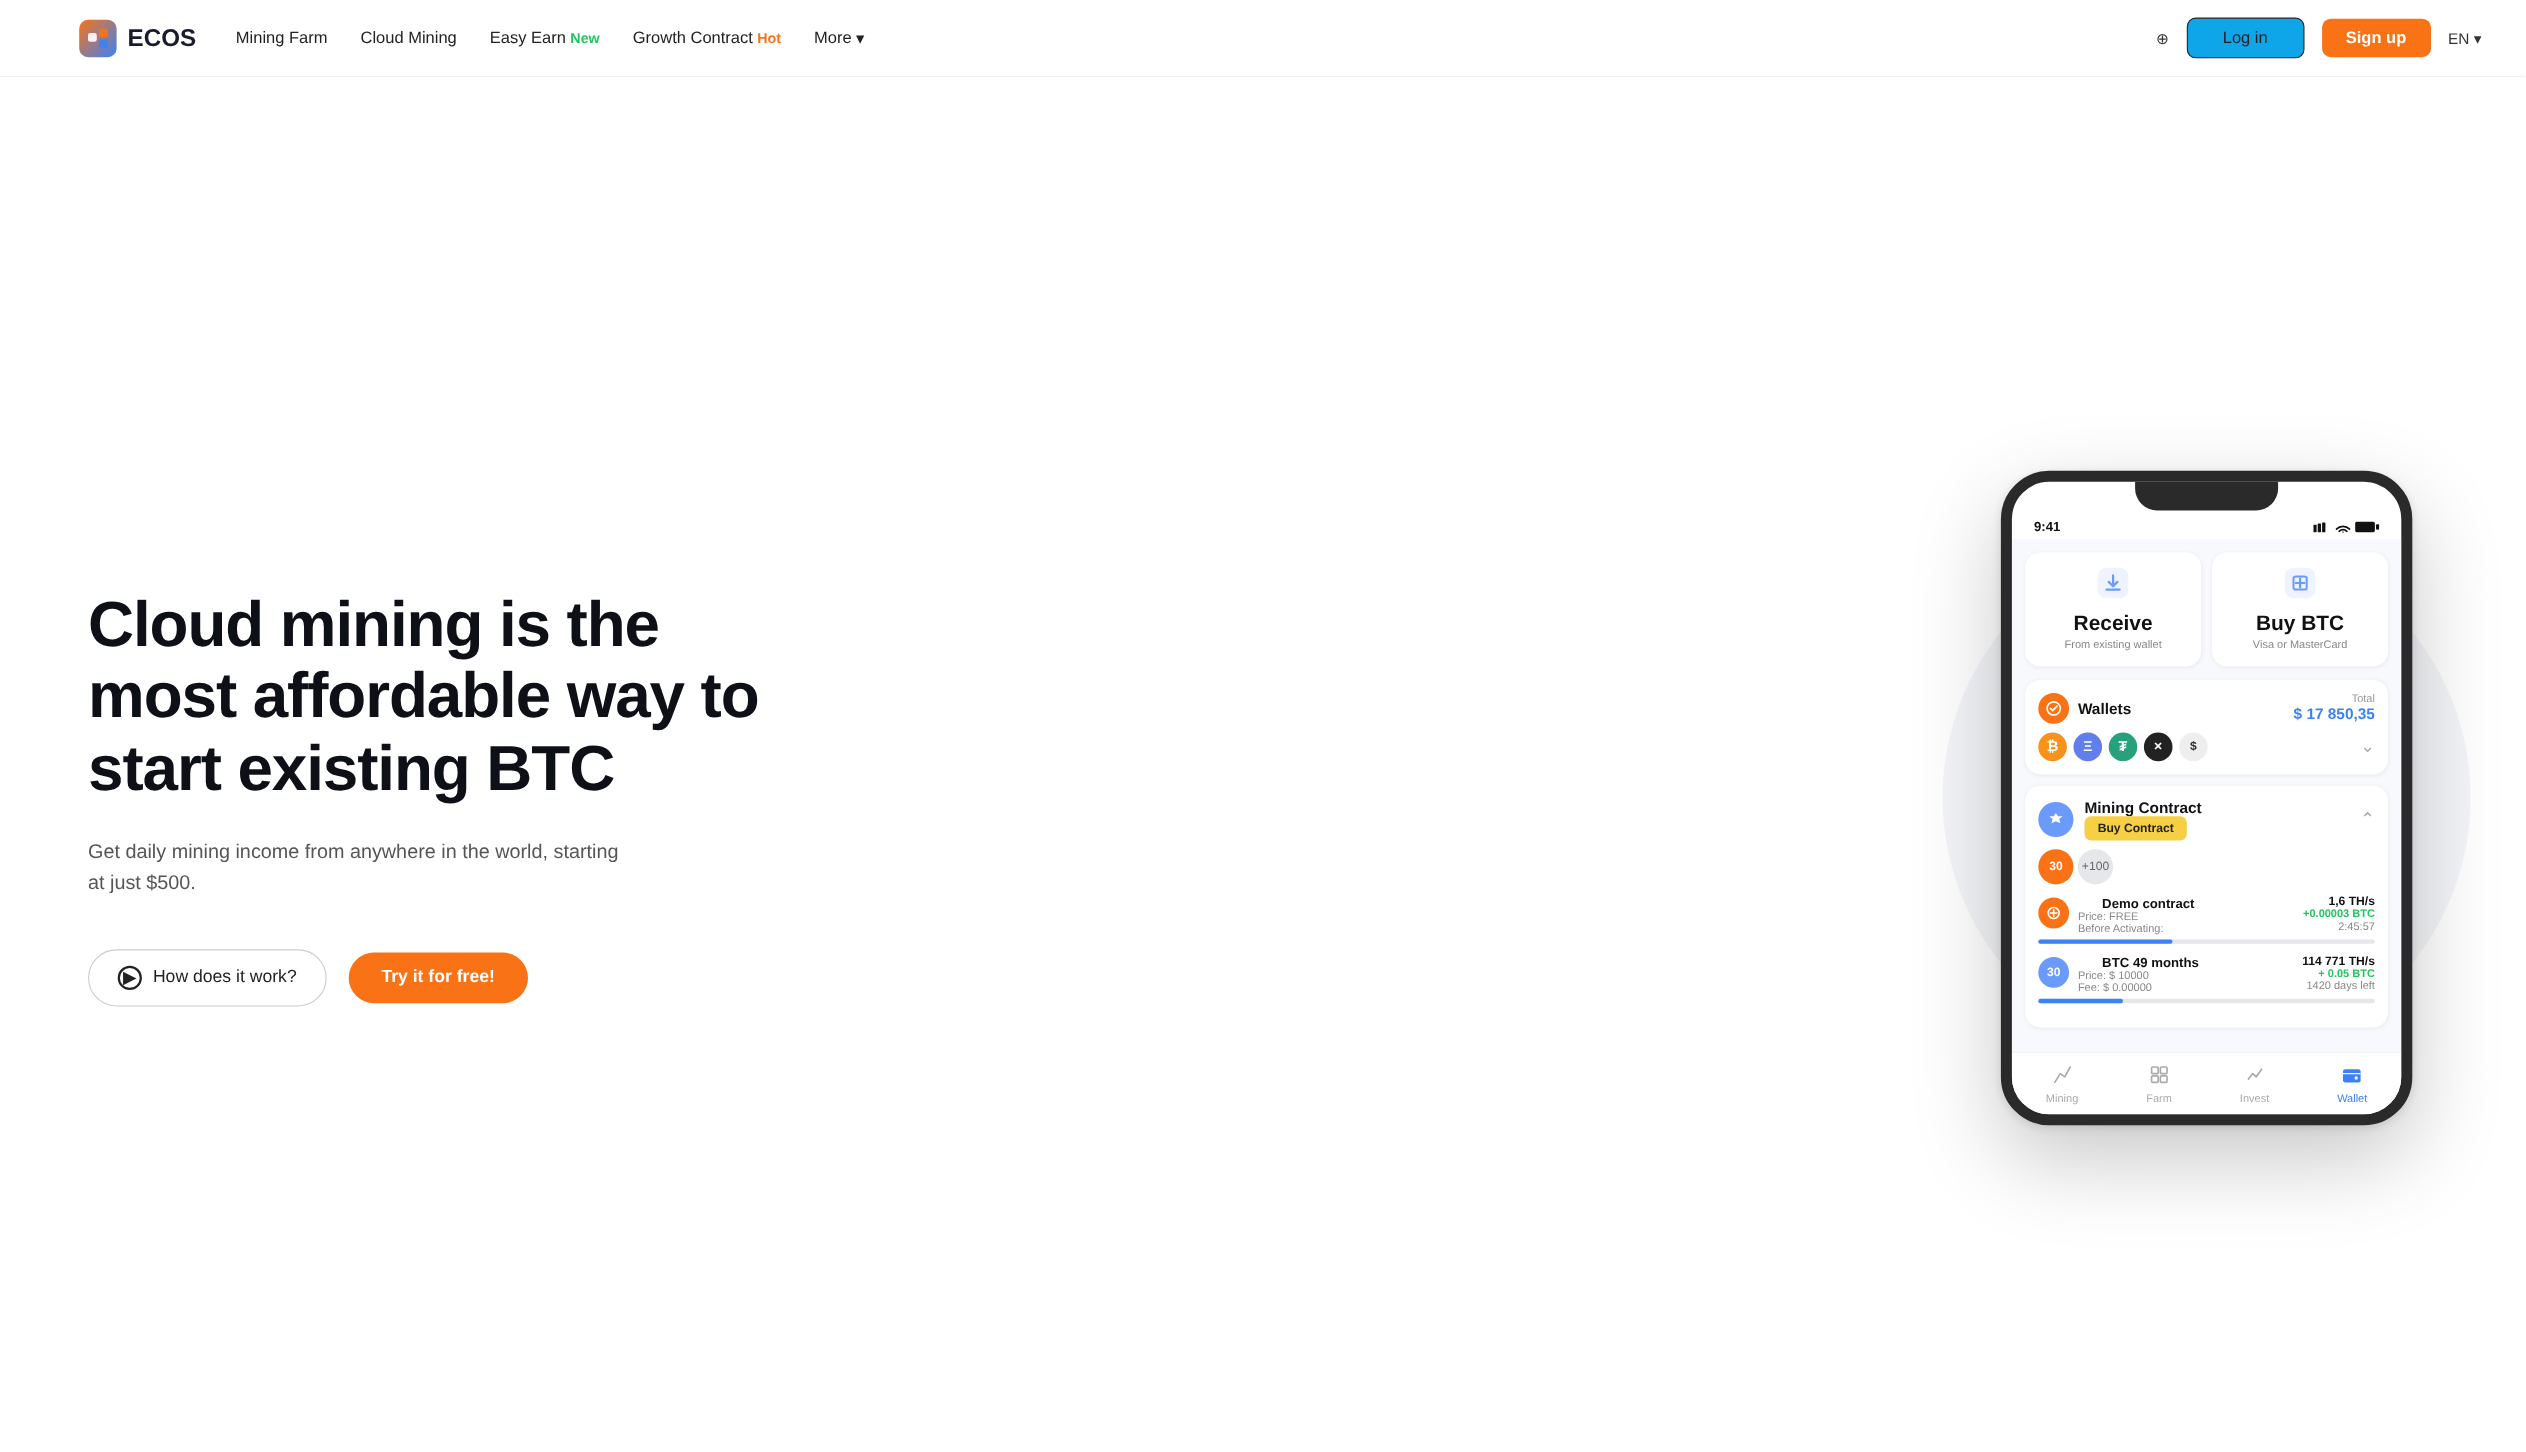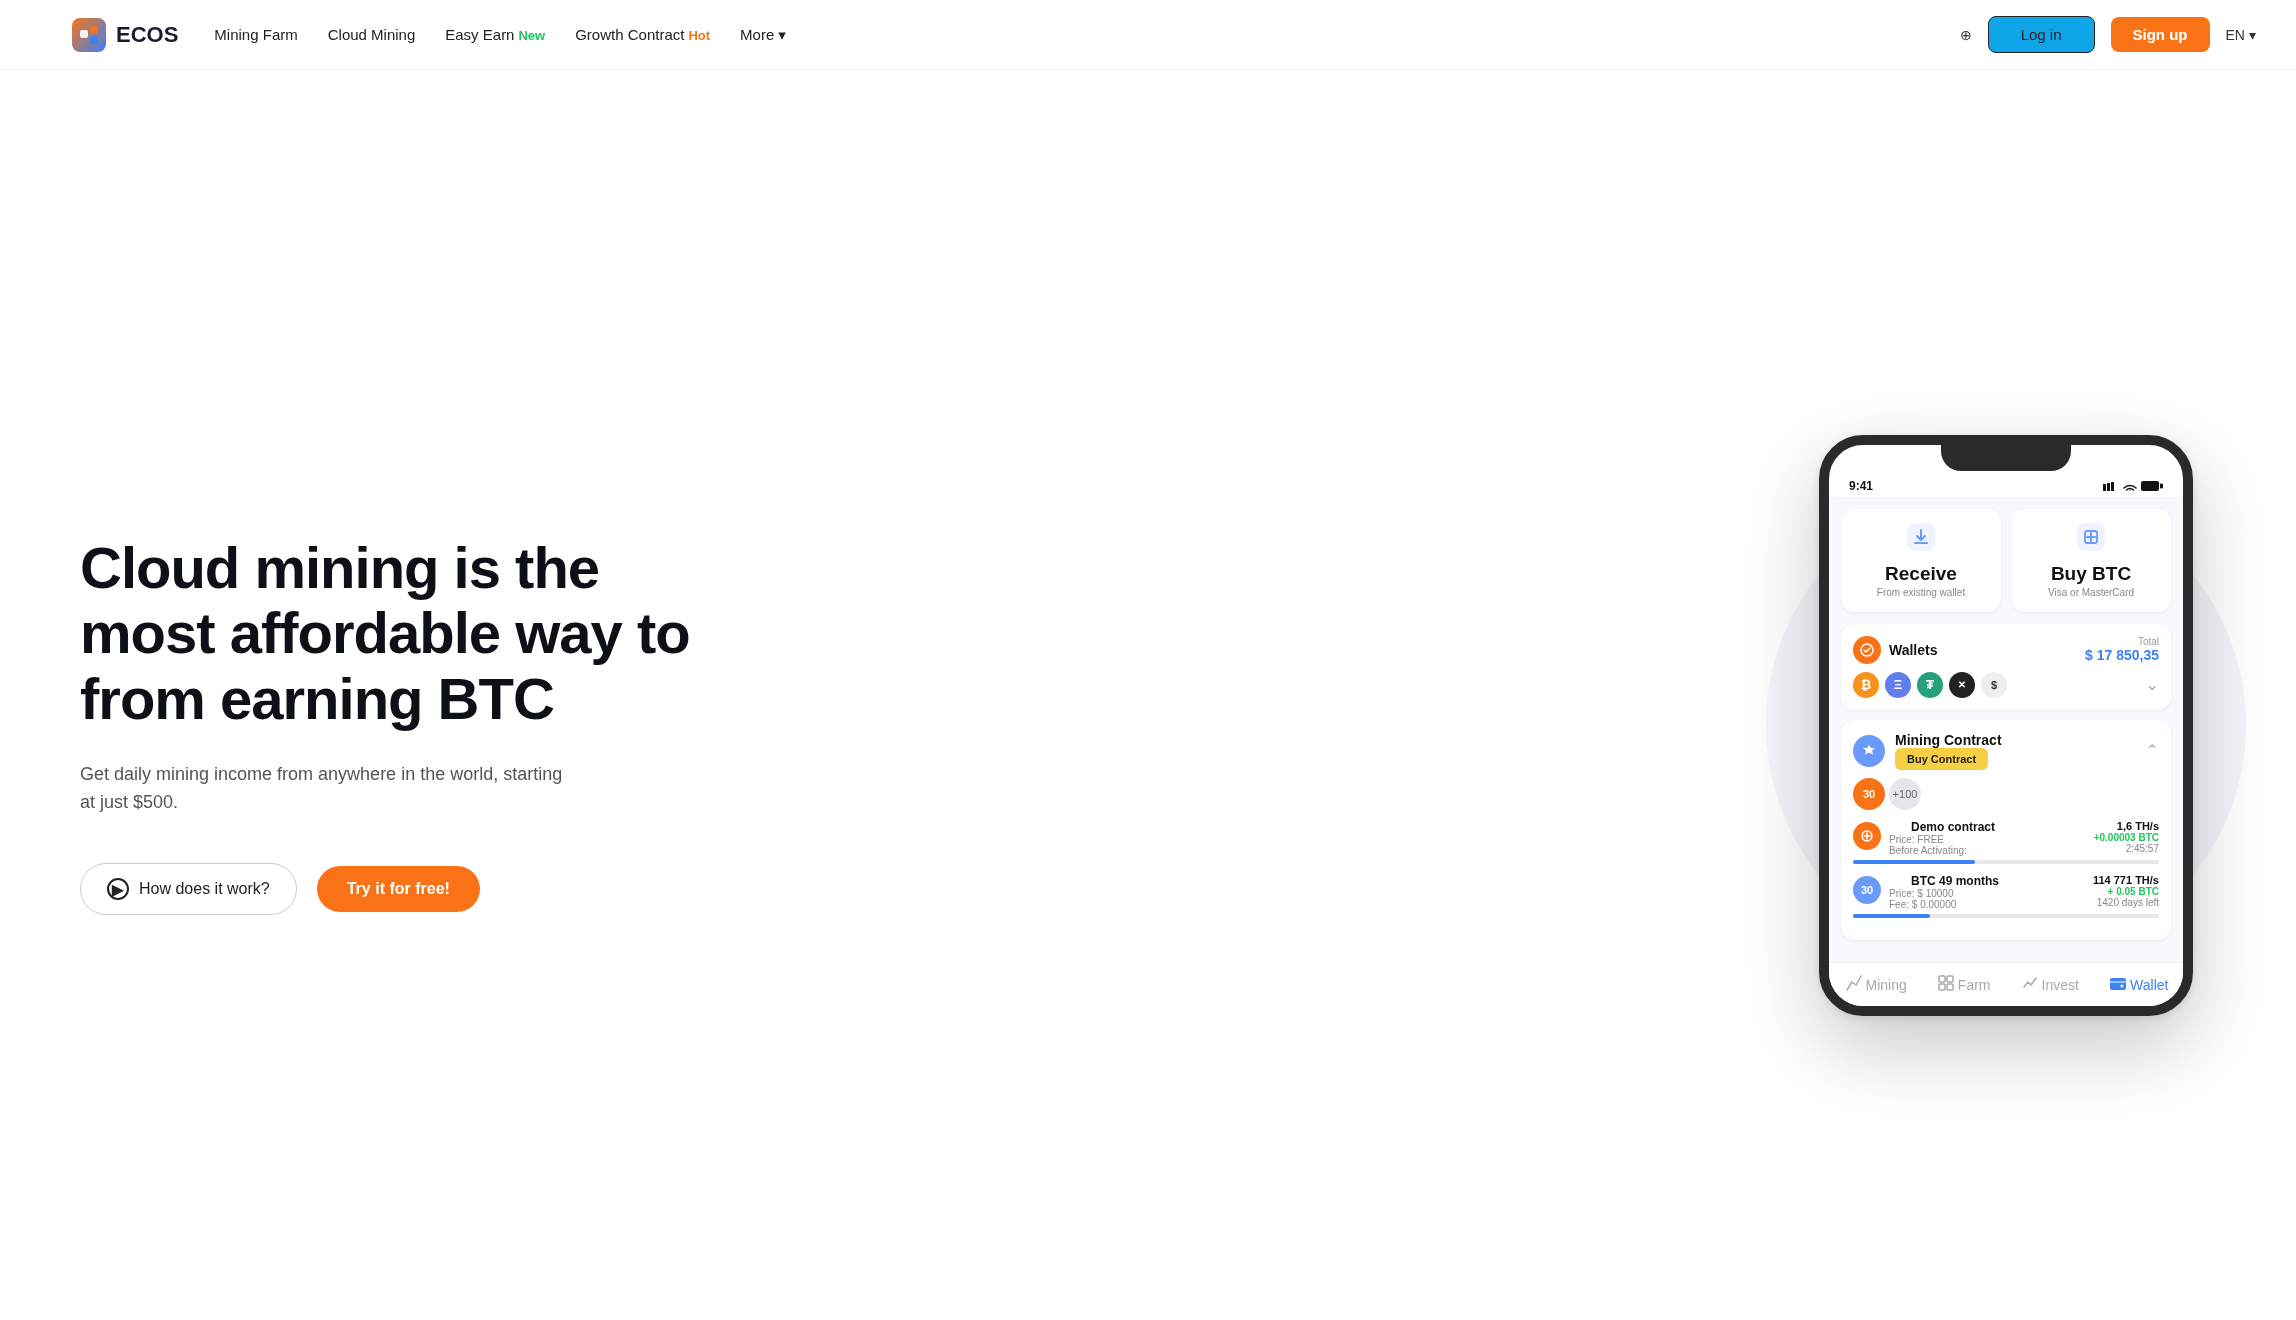--- a/index.html
+++ b/index.html
@@ -183,22 +183,22 @@
     .progress-bar { height: 4px; background: #e5e7eb; border-radius: 4px; margin-top: 4px; }
     .progress-fill { height: 4px; background: #3b82f6; border-radius: 4px; }
 
     
     .phone-bottom-nav {
       display: flex; justify-content: space-around; align-items: center;
       background: #fff; padding: 10px 0 8px;
       border-top: 1px solid #eee;
     }
     .bottom-nav-item {
-      display: flex; flex-direction: row; align-items: center; gap: 2px;
-      font-size: 14px; color: #aaa;
+      display: flex; flex-direction: column; align-items: center; gap: 2px;
+      font-size: 10px; color: #aaa;
     }
     .bottom-nav-item.active { color: #3b82f6; }
     .bottom-nav-icon { font-size: 18px; }
 
     
     .receive-svg, .buy-svg { color: #6b9bfa; }
   </style>
 </head>
 <body>
 
@@ -237,21 +237,21 @@
     <button class="btn-signup">Sign up</button>
     <div class="nav-lang">
       <span>EN</span>
       <span>▾</span>
     </div>
   </div>
 </nav>
 
 <section class="hero">
   <div class="hero-left">
-    <h1 class="hero-title">Cloud mining is the most affordable way to from earning BTC</h1>
+    <h1 class="hero-title">Cloud mining is the most affordable way to start existing BTC</h1>
     <p class="hero-sub">Get daily mining income from anywhere in the world, starting at just $500.</p>
     <div class="hero-actions">
       <button class="btn-how">
         <span class="play-icon">▶</span>
         <span>How does it work?</span>
       </button>
       <button class="btn-try">Try it for free!</button>
     </div>
   </div>
 

